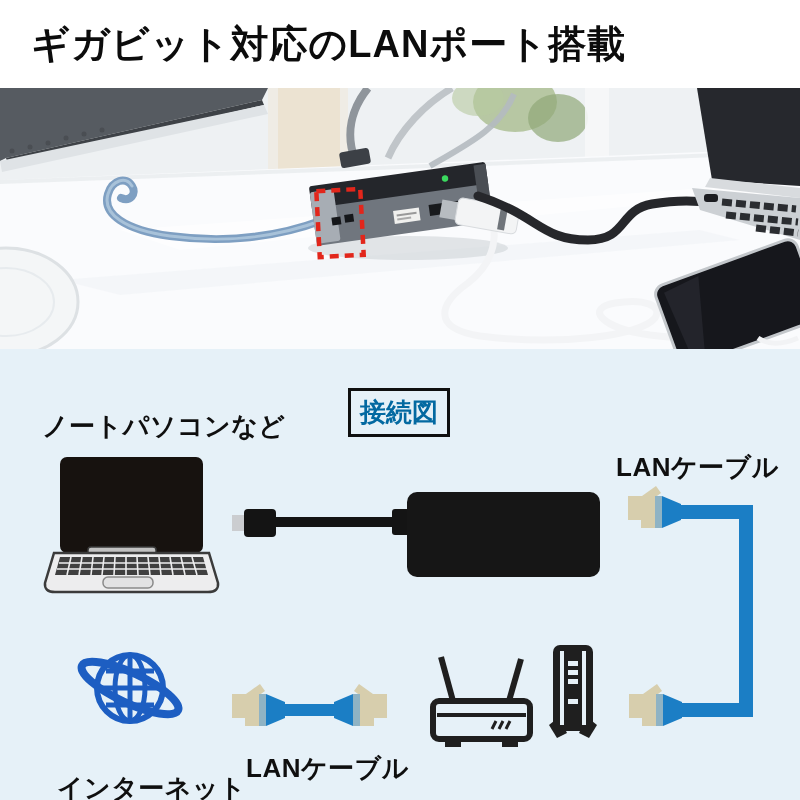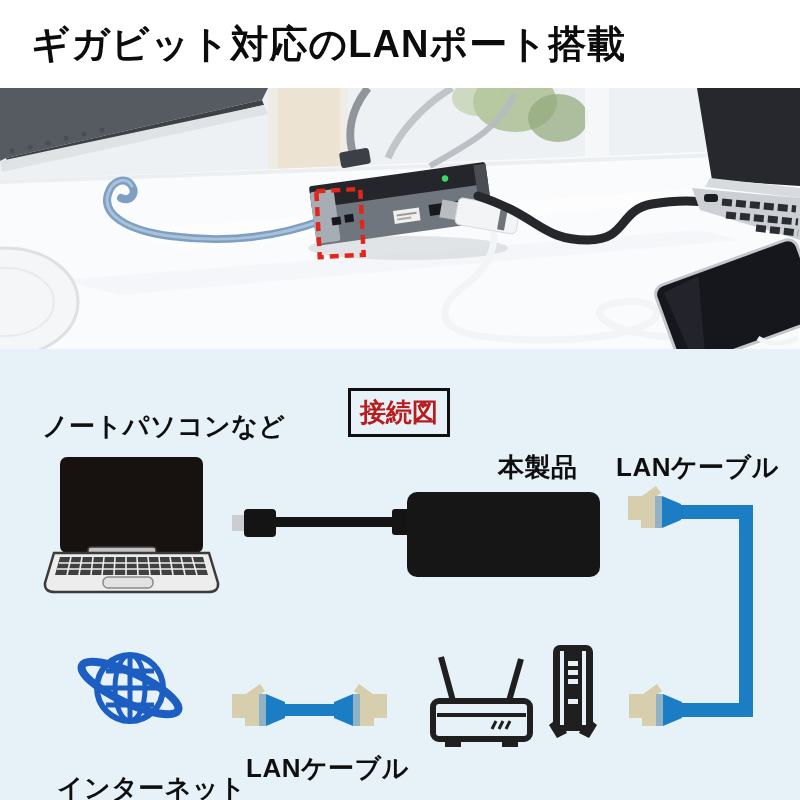--- a/index.html
+++ b/index.html
@@ -21,21 +21,21 @@
     position:absolute;top:349px;left:0;width:800px;height:451px;background:#e6f1f8;
   }
   .diagram svg{position:absolute;top:0;left:0;}
   .dlabel{
     position:absolute;font-size:26px;font-weight:bold;color:#0f0f0f;white-space:nowrap;
     letter-spacing:0.5px;
   }
   .heading-box{
     position:absolute;left:348px;top:39px;width:96px;height:43px;
     border:3px solid #101010;display:flex;align-items:center;justify-content:center;
-    font-size:26px;font-weight:bold;color:#b91c1c;background:transparent;
+    font-size:26px;font-weight:bold;color:#0369a1;background:transparent;
   }
 </style>
 </head>
 <body>
 
 <div class="header">
   <div class="title">ギガビット対応のLANポート搭載</div>
 </div>
 
 <div class="photo">
@@ -207,17 +207,16 @@
       <rect x="568" y="321" width="10" height="5" fill="#e6f1f8"></rect>
       <rect x="568" y="330" width="10" height="5" fill="#e6f1f8"></rect>
       <rect x="568" y="350" width="10" height="5" fill="#e6f1f8"></rect>
     </g>
   </svg>
 
   <div class="heading-box">
     <span>接続図</span>
   </div>
   <div class="dlabel" style="left:42px;top:60px;">ノートパソコンなど</div>
-  <div class="dlabel" style="left:498px;top:101px;">本製品</div>
   <div class="dlabel" style="left:616px;top:101px;">LANケーブル</div>
   <div class="dlabel" style="left:57px;top:402px;margin-top:20px;">インターネット</div>
   <div class="dlabel" style="left:246px;top:402px;">LANケーブル</div>
 </div>
 
 </body></html>

